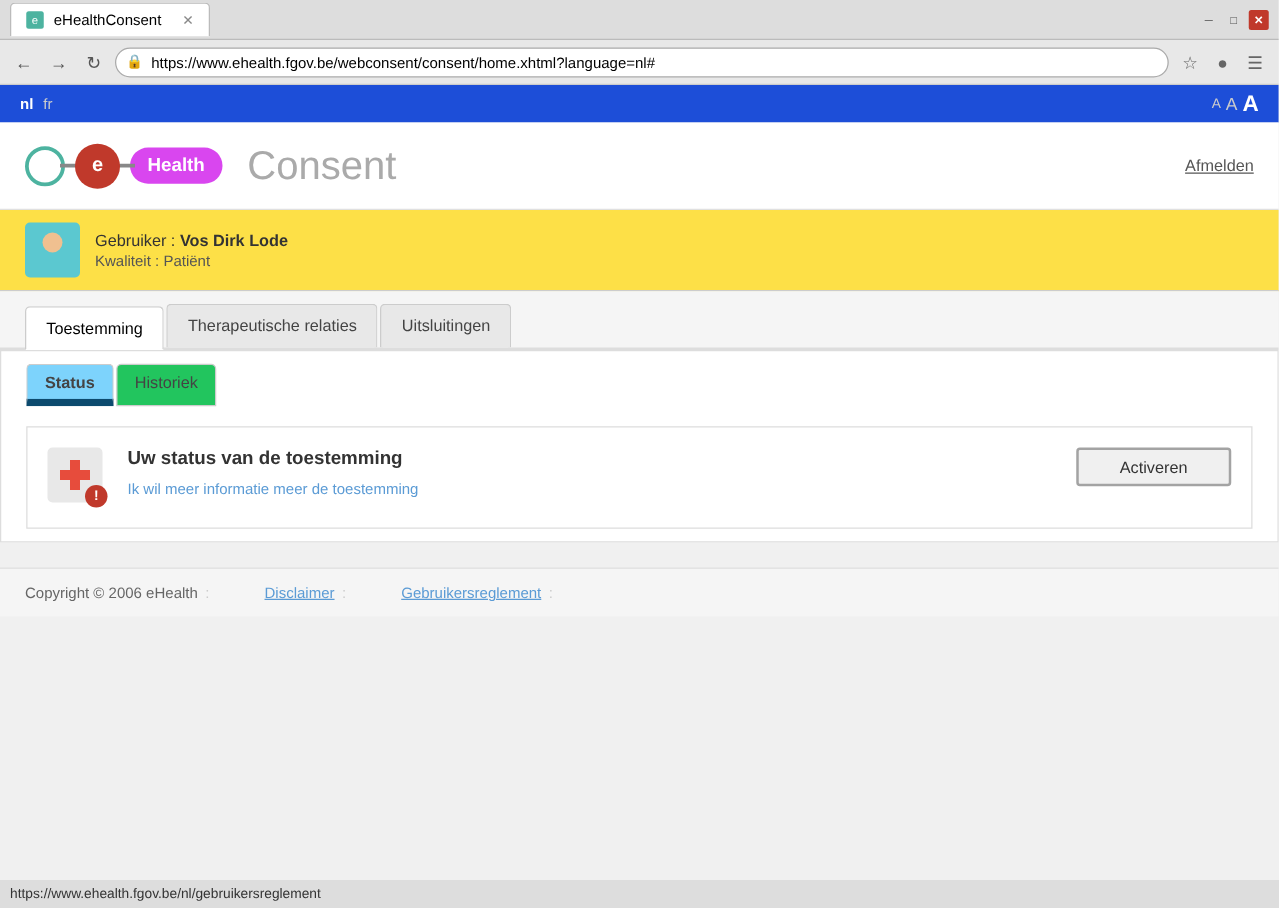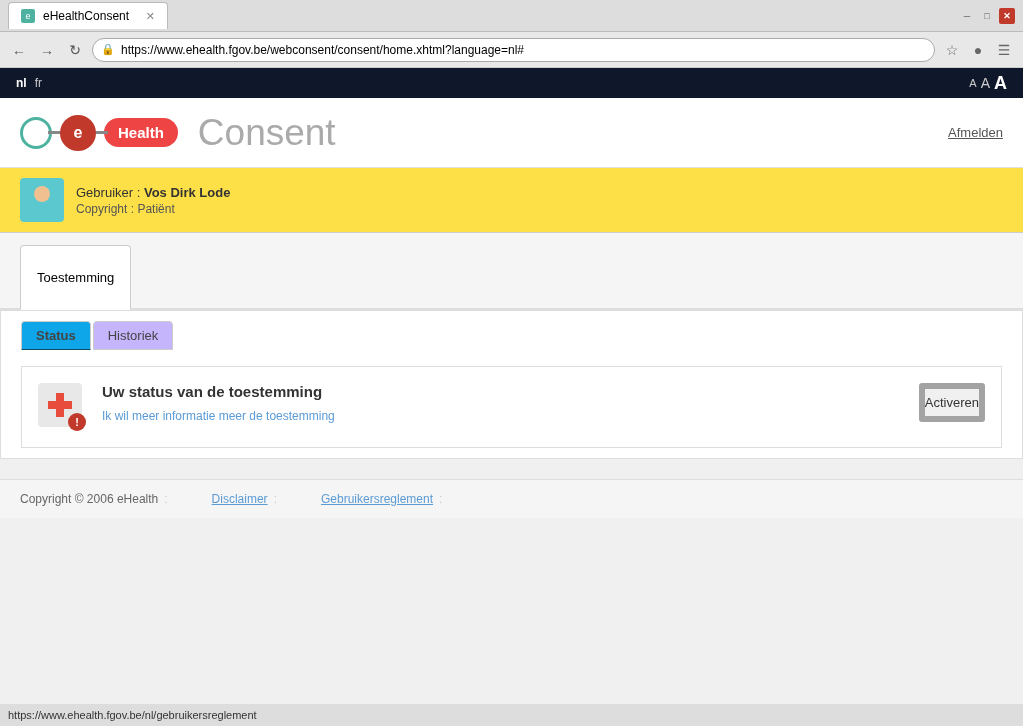--- a/index.html
+++ b/index.html
@@ -92,21 +92,21 @@
       display: flex;
       align-items: center;
       justify-content: center;
       color: #666;
       cursor: pointer;
       font-size: 14px;
     }
 
     
     .lang-bar {
-      background: #0f172a;
+      background: #1d4ed8;
       height: 30px;
       display: flex;
       align-items: center;
       padding: 13px 16px;
       justify-content: space-between;
     }
     .lang-links { display: flex; gap: 8px; }
     .lang-link {
       color: #ccc;
       font-size: 12px;
@@ -152,30 +152,30 @@
       background: #c0392b;
       display: flex;
       align-items: center;
       justify-content: center;
       color: #fff;
       font-weight: bold;
       font-size: 16px;
       z-index: 1;
     }
     .logo-health-pill {
-      background: #ef4444;
+      background: #d946ef;
       color: #fff;
       font-size: 15px;
       font-weight: bold;
       padding: 6px 14px;
       border-radius: 16px;
       margin-left: 0;
     }
     .logo-consent-text {
-      font-size: 37px;
+      font-size: 32px;
       color: #aaa;
       font-weight: 300;
       margin-left: 10px;
     }
     .afmelden-link {
       color: #555;
       text-decoration: underline;
       cursor: pointer;
       font-size: 13px;
     }
@@ -217,21 +217,21 @@
       width: 30px;
       height: 16px;
       background: #5bc8d0;
       border-radius: 3px 3px 0 0;
     }
     .user-info {}
     .user-name { font-size: 13px; color: #333; }
     .user-name strong { font-weight: bold; }
     .user-quality { font-size: 12px; color: #555; margin-top: 2px; }
     .main-tab {
-      padding: 24px 16px;
+      padding: 9px 16px;
       border: 1px solid #ccc;
       border-bottom: none;
       cursor: pointer;
       background: #e8e8e8;
       font-size: 13px;
       color: #444;
       border-radius: 4px 4px 0 0;
     }
     .main-tab.active {
       background: #fff;
@@ -252,28 +252,28 @@
     }
     .sub-tabs {
       display: flex;
       gap: 2px;
       margin-bottom: 16px;
     }
     .sub-tab {
       padding: 6px 14px;
       border: 1px solid #ccc;
       cursor: pointer;
-      background: #c4b5fd;
+      background: #22c55e;
       font-size: 13px;
       color: #444;
       border-radius: 4px 4px 0 0;
     }
     .sub-tab.active {
-      background: #0ea5e9;
-      border-bottom: 1px solid #0c4a6e;
+      background: #7dd3fc;
+      border-bottom: 6px solid #0c4a6e;
       font-weight: bold;
     }
 
     
     .status-card {
       background: #fff;
       border: 1px solid #ddd;
       padding: 16px;
       display: flex;
       gap: 16px;
@@ -323,23 +323,23 @@
       line-height: 1.5;
       margin-bottom: 8px;
     }
     .status-link {
       color: #5b9bd5;
       text-decoration: none;
       font-size: 12px;
       cursor: pointer;
     }
     .activate-btn {
-      padding: 6px 0;
+      padding: 6px 33px;
       background: #f0f0f0;
-      border: 6px solid #a3a3a3;
+      border: 2px solid #a3a3a3;
       cursor: pointer;
       font-size: 13px;
       color: #333;
       border-radius: 3px;
       white-space: nowrap;
       flex-shrink: 0;
     }
 
     
     .page-footer {
@@ -464,28 +464,30 @@
       <div class="avatar-head"></div>
       <div class="avatar-shirt"></div>
     </div>
   </div>
   <div class="user-info">
     <div class="user-name">
       <span>Gebruiker :</span>
       <strong>Vos Dirk Lode</strong>
     </div>
     <div class="user-quality">
-      <span>Copyright :</span>
+      <span>Kwaliteit :</span>
       <span>Patiënt</span>
     </div>
   </div>
 </div>
 
 <div style="background:#f5f5f5; border-bottom:2px solid #ddd; padding: 10px 20px 0; display:flex; gap:2px;">
   <div class="main-tab active">Toestemming</div>
+  <div class="main-tab">Therapeutische relaties</div>
+  <div class="main-tab">Uitsluitingen</div>
 </div>
 
 <div class="content-area">
 
   <div class="sub-tabs">
     <div class="sub-tab active">Status</div>
     <div class="sub-tab">Historiek</div>
   </div>
 
   <div class="status-card">

